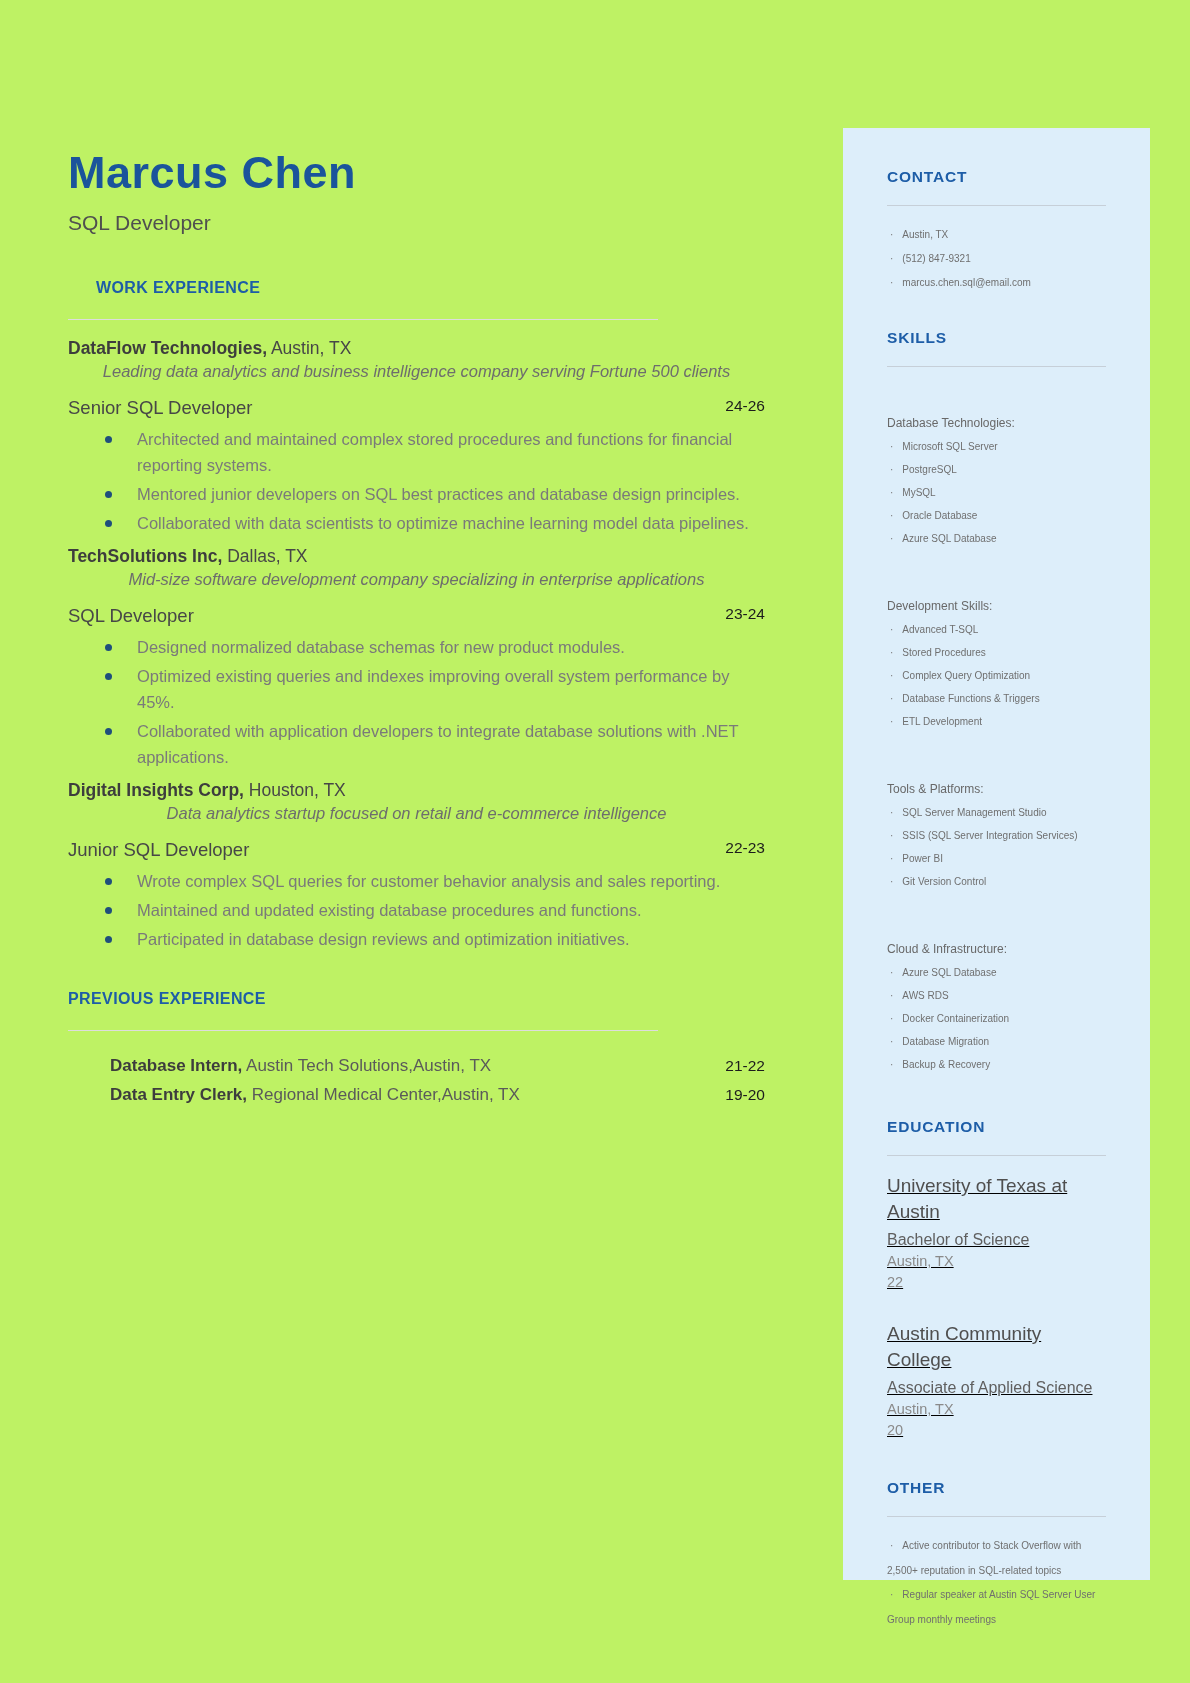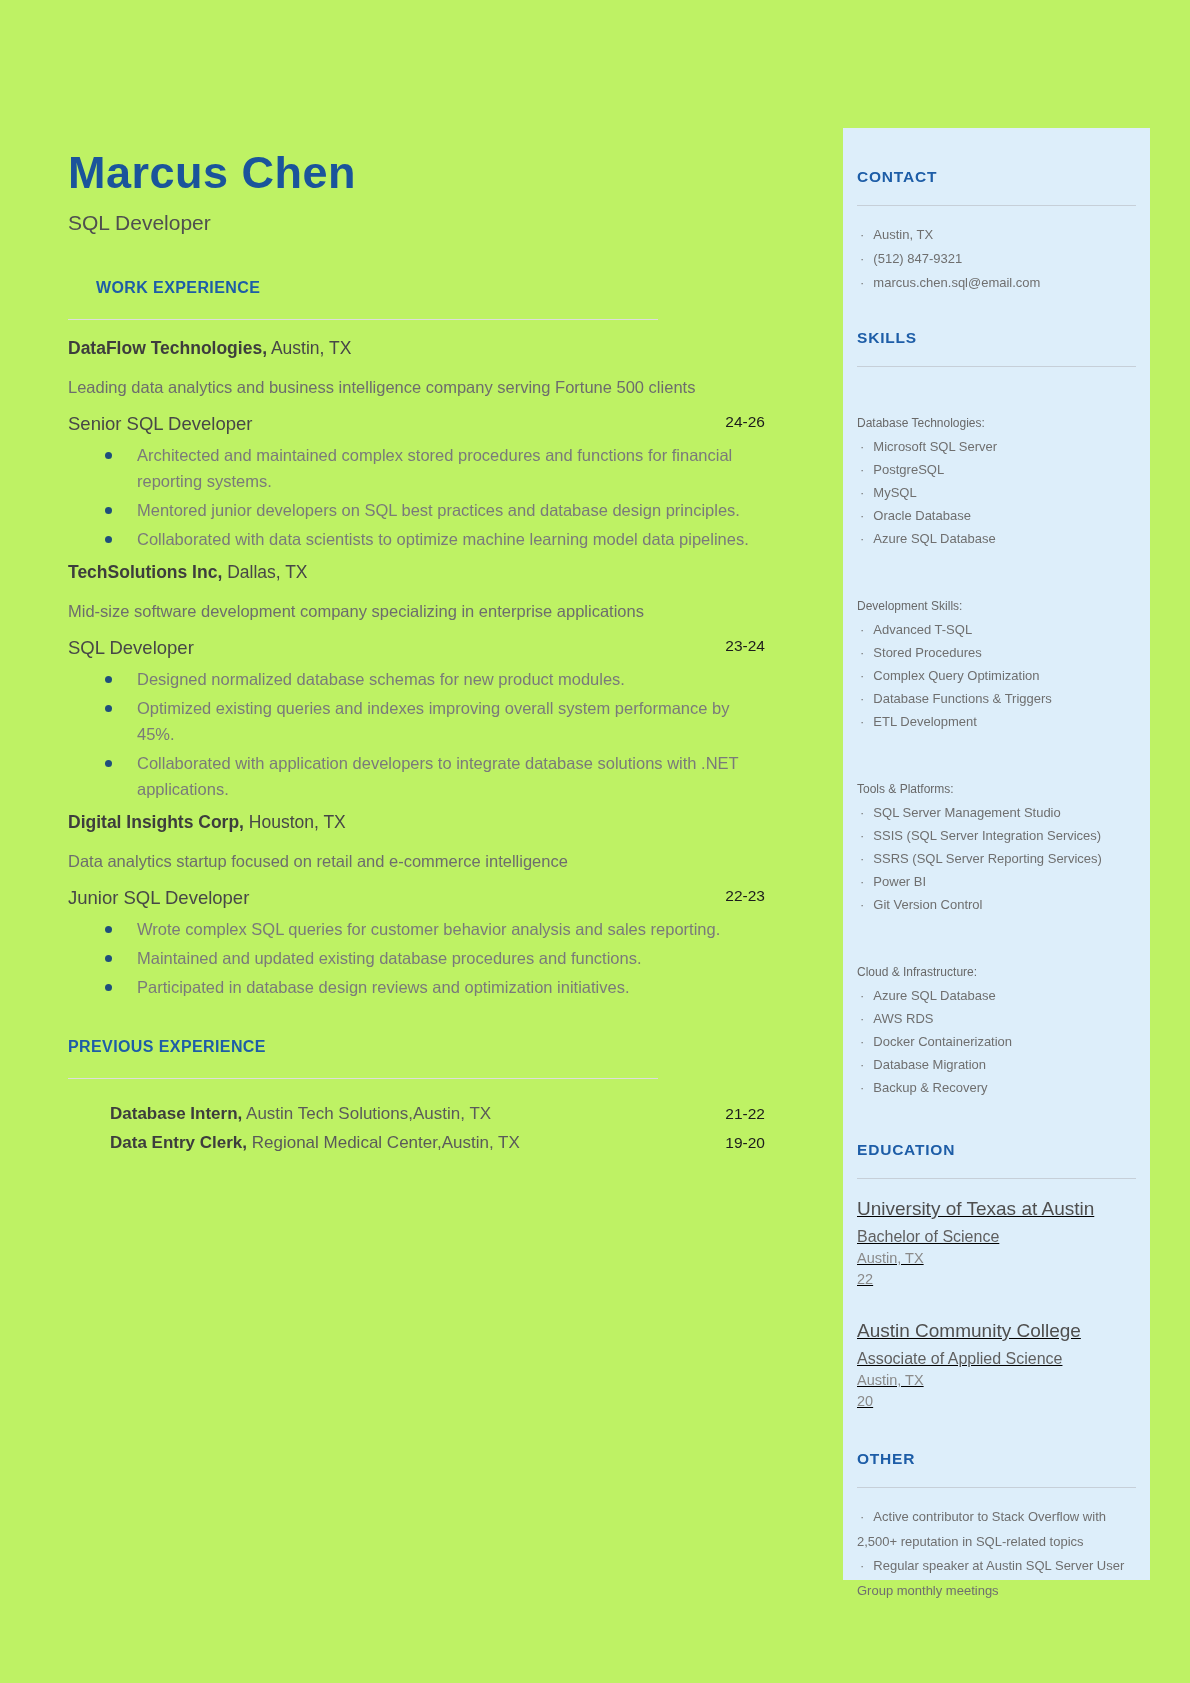--- a/index.html
+++ b/index.html
@@ -11,46 +11,46 @@
   .main{position:absolute;left:68px;top:0;width:697px;}
   .name{margin:150px 0 0;font-size:45px;font-weight:700;color:#1a549b;letter-spacing:0.5px;line-height:1;}
   .subtitle{margin-top:16px;font-size:21px;color:#4f4f4f;}
   .sec-heading{font-size:16px;font-weight:700;color:#1d5da7;letter-spacing:0.4px;}
   .work-heading{margin-top:44px;margin-left:28px;}
   .prev-heading{margin-top:38px;}
   .rule-main{margin-top:22px;width:590px;border-top:1px solid #dddddd;height:0;}
   .company{margin-top:16px;font-size:17.5px;color:#474747;line-height:24px;}
   .company.later{margin-top:8px;}
   .co-name{font-weight:700;color:#3d3d3d;}
-  .co-desc{margin-top:16px;font-size:16.5px;color:#6d6d6d;line-height:23px;}
+  .co-desc{margin-top:0;font-style:italic;font-size:16.5px;color:#6d6d6d;line-height:23px;text-align:center;}
   .job-row{display:flex;justify-content:space-between;align-items:flex-start;margin-top:14px;}
   .job-title{font-size:18.5px;color:#474747;}
   .job-dates{font-size:15.5px;color:#1c1c1c;}
   ul.bullets{list-style:none;margin:7px 0 0;padding:0;}
   ul.bullets li{
     position:relative;padding-left:69px;padding-right:6px;margin-bottom:3px;
     font-size:16.5px;color:#7a7a7a;line-height:26px;
   }
   ul.bullets li::before{
     content:"";position:absolute;left:37px;top:10px;width:7px;height:7px;
     border-radius:50%;background:#1f4e7c;
   }
   .prev-list{margin-top:20px;}
   .prev-row{display:flex;justify-content:space-between;align-items:baseline;line-height:29px;}
   .prev-left{font-size:17px;color:#5a5a5a;}
   .prev-title{font-weight:700;color:#3d3d3d;margin-left:42px;}
   .prev-dates{font-size:15.5px;color:#1c1c1c;}
   
   .sidebar{
     position:absolute;left:843px;top:128px;width:307px;height:1452px;
-    background:#ddeefa;padding:40px 14px 0;box-sizing:border-box;overflow:visible;
+    background:#ddeefa;padding:40px 44px 0;box-sizing:border-box;overflow:visible;
   }
   .side-heading{font-size:15.5px;font-weight:700;color:#1d5da7;letter-spacing:0.8px;}
   .rule-side{margin:19px 0 17px;border-top:1px solid #c6cfd8;height:0;}
-  .s-item{font-size:13px;color:#6f6f6f;line-height:24px;}
+  .s-item{font-size:10px;color:#6f6f6f;line-height:24px;}
   .dot{color:#777777;margin:0 9px 0 3px;}
   .skills-block .s-item{line-height:23px;}
   .group-label{font-size:12px;color:#686868;line-height:23px;margin-top:45px;}
   .heading-skills{margin-top:34px;}
   .heading-education{margin-top:42px;}
   .heading-other{margin-top:38px;}
   .school{margin-top:0;text-decoration:underline;}
   .school + .school{margin-top:28px;}
   .school-name{font-size:19px;color:#4f4f4f;line-height:26px;}
   .school-degree{margin-top:4px;font-size:16px;color:#5f5f5f;line-height:22px;}
@@ -150,21 +150,20 @@
       <div class="group-label">Development Skills:</div>
       <div class="s-item"><span class="dot">·</span><span>Advanced T-SQL</span></div>
       <div class="s-item"><span class="dot">·</span><span>Stored Procedures</span></div>
       <div class="s-item"><span class="dot">·</span><span>Complex Query Optimization</span></div>
       <div class="s-item"><span class="dot">·</span><span>Database Functions &amp; Triggers</span></div>
       <div class="s-item"><span class="dot">·</span><span>ETL Development</span></div>
 
       <div class="group-label">Tools &amp; Platforms:</div>
       <div class="s-item"><span class="dot">·</span><span>SQL Server Management Studio</span></div>
       <div class="s-item"><span class="dot">·</span><span>SSIS (SQL Server Integration Services)</span></div>
-      <div class="s-item"><span class="dot">·</span><span>SSRS (SQL Server Reporting Services)</span></div>
       <div class="s-item"><span class="dot">·</span><span>Power BI</span></div>
       <div class="s-item"><span class="dot">·</span><span>Git Version Control</span></div>
 
       <div class="group-label">Cloud &amp; Infrastructure:</div>
       <div class="s-item"><span class="dot">·</span><span>Azure SQL Database</span></div>
       <div class="s-item"><span class="dot">·</span><span>AWS RDS</span></div>
       <div class="s-item"><span class="dot">·</span><span>Docker Containerization</span></div>
       <div class="s-item"><span class="dot">·</span><span>Database Migration</span></div>
       <div class="s-item"><span class="dot">·</span><span>Backup &amp; Recovery</span></div>
     </div>

